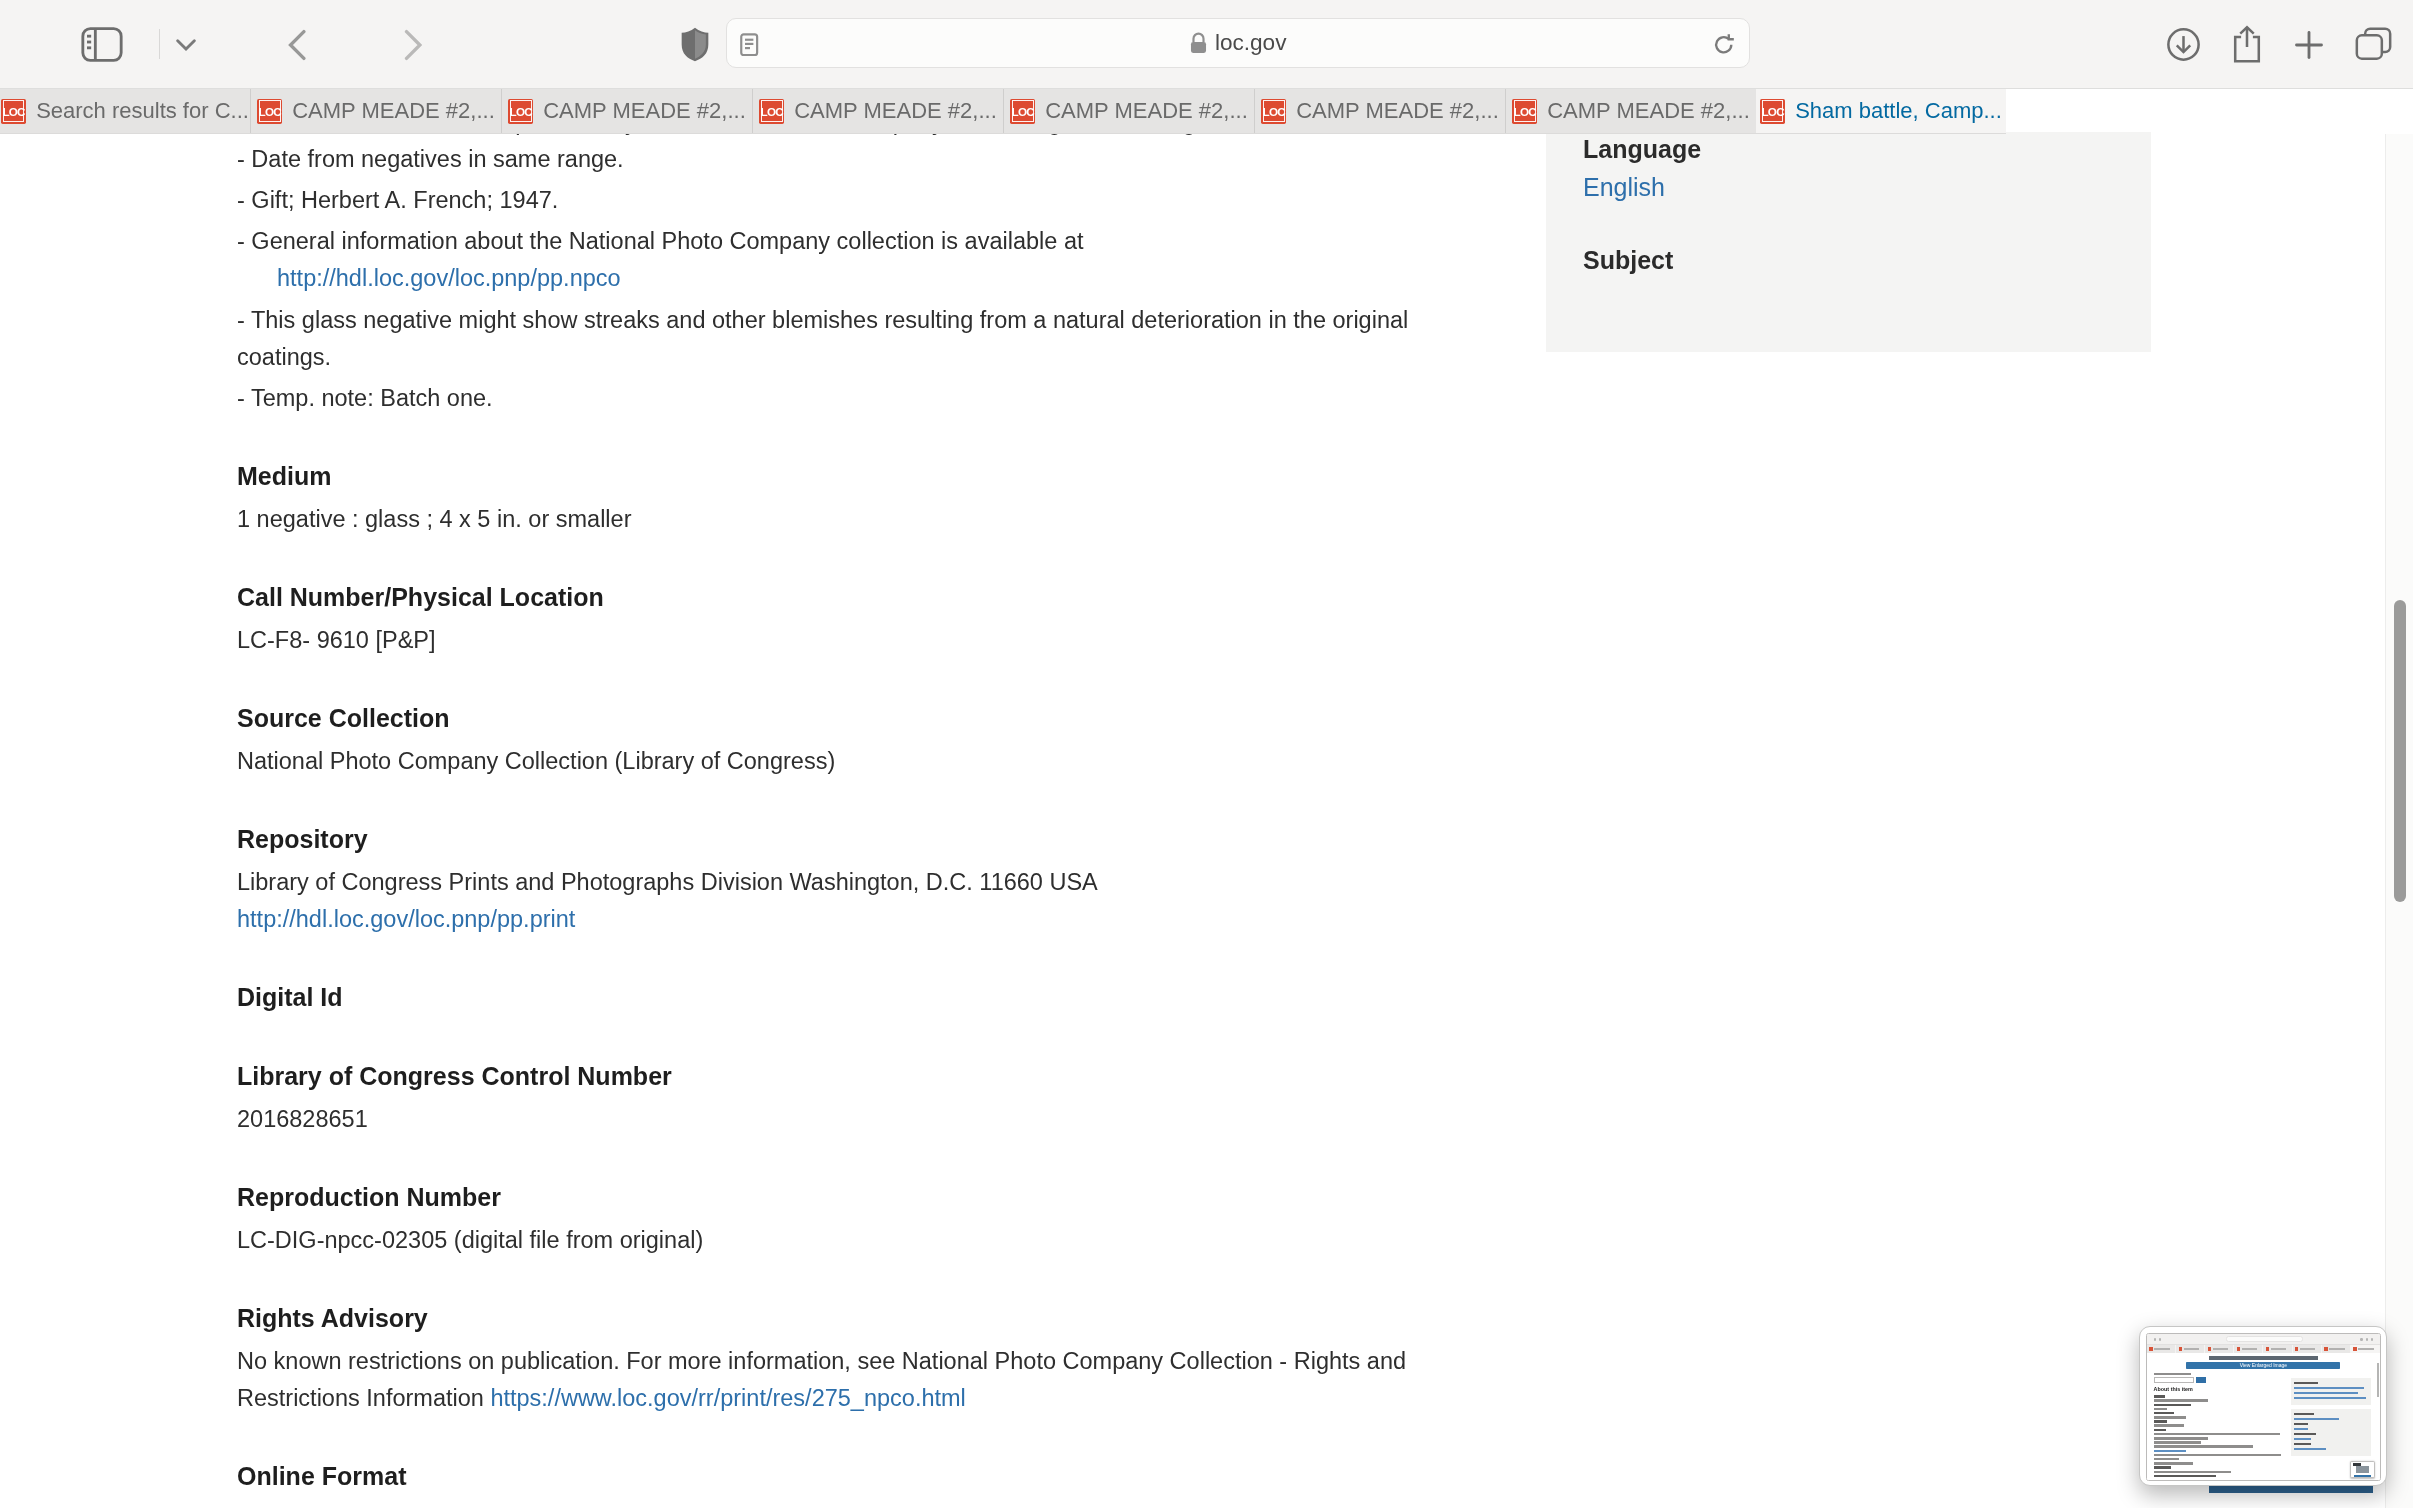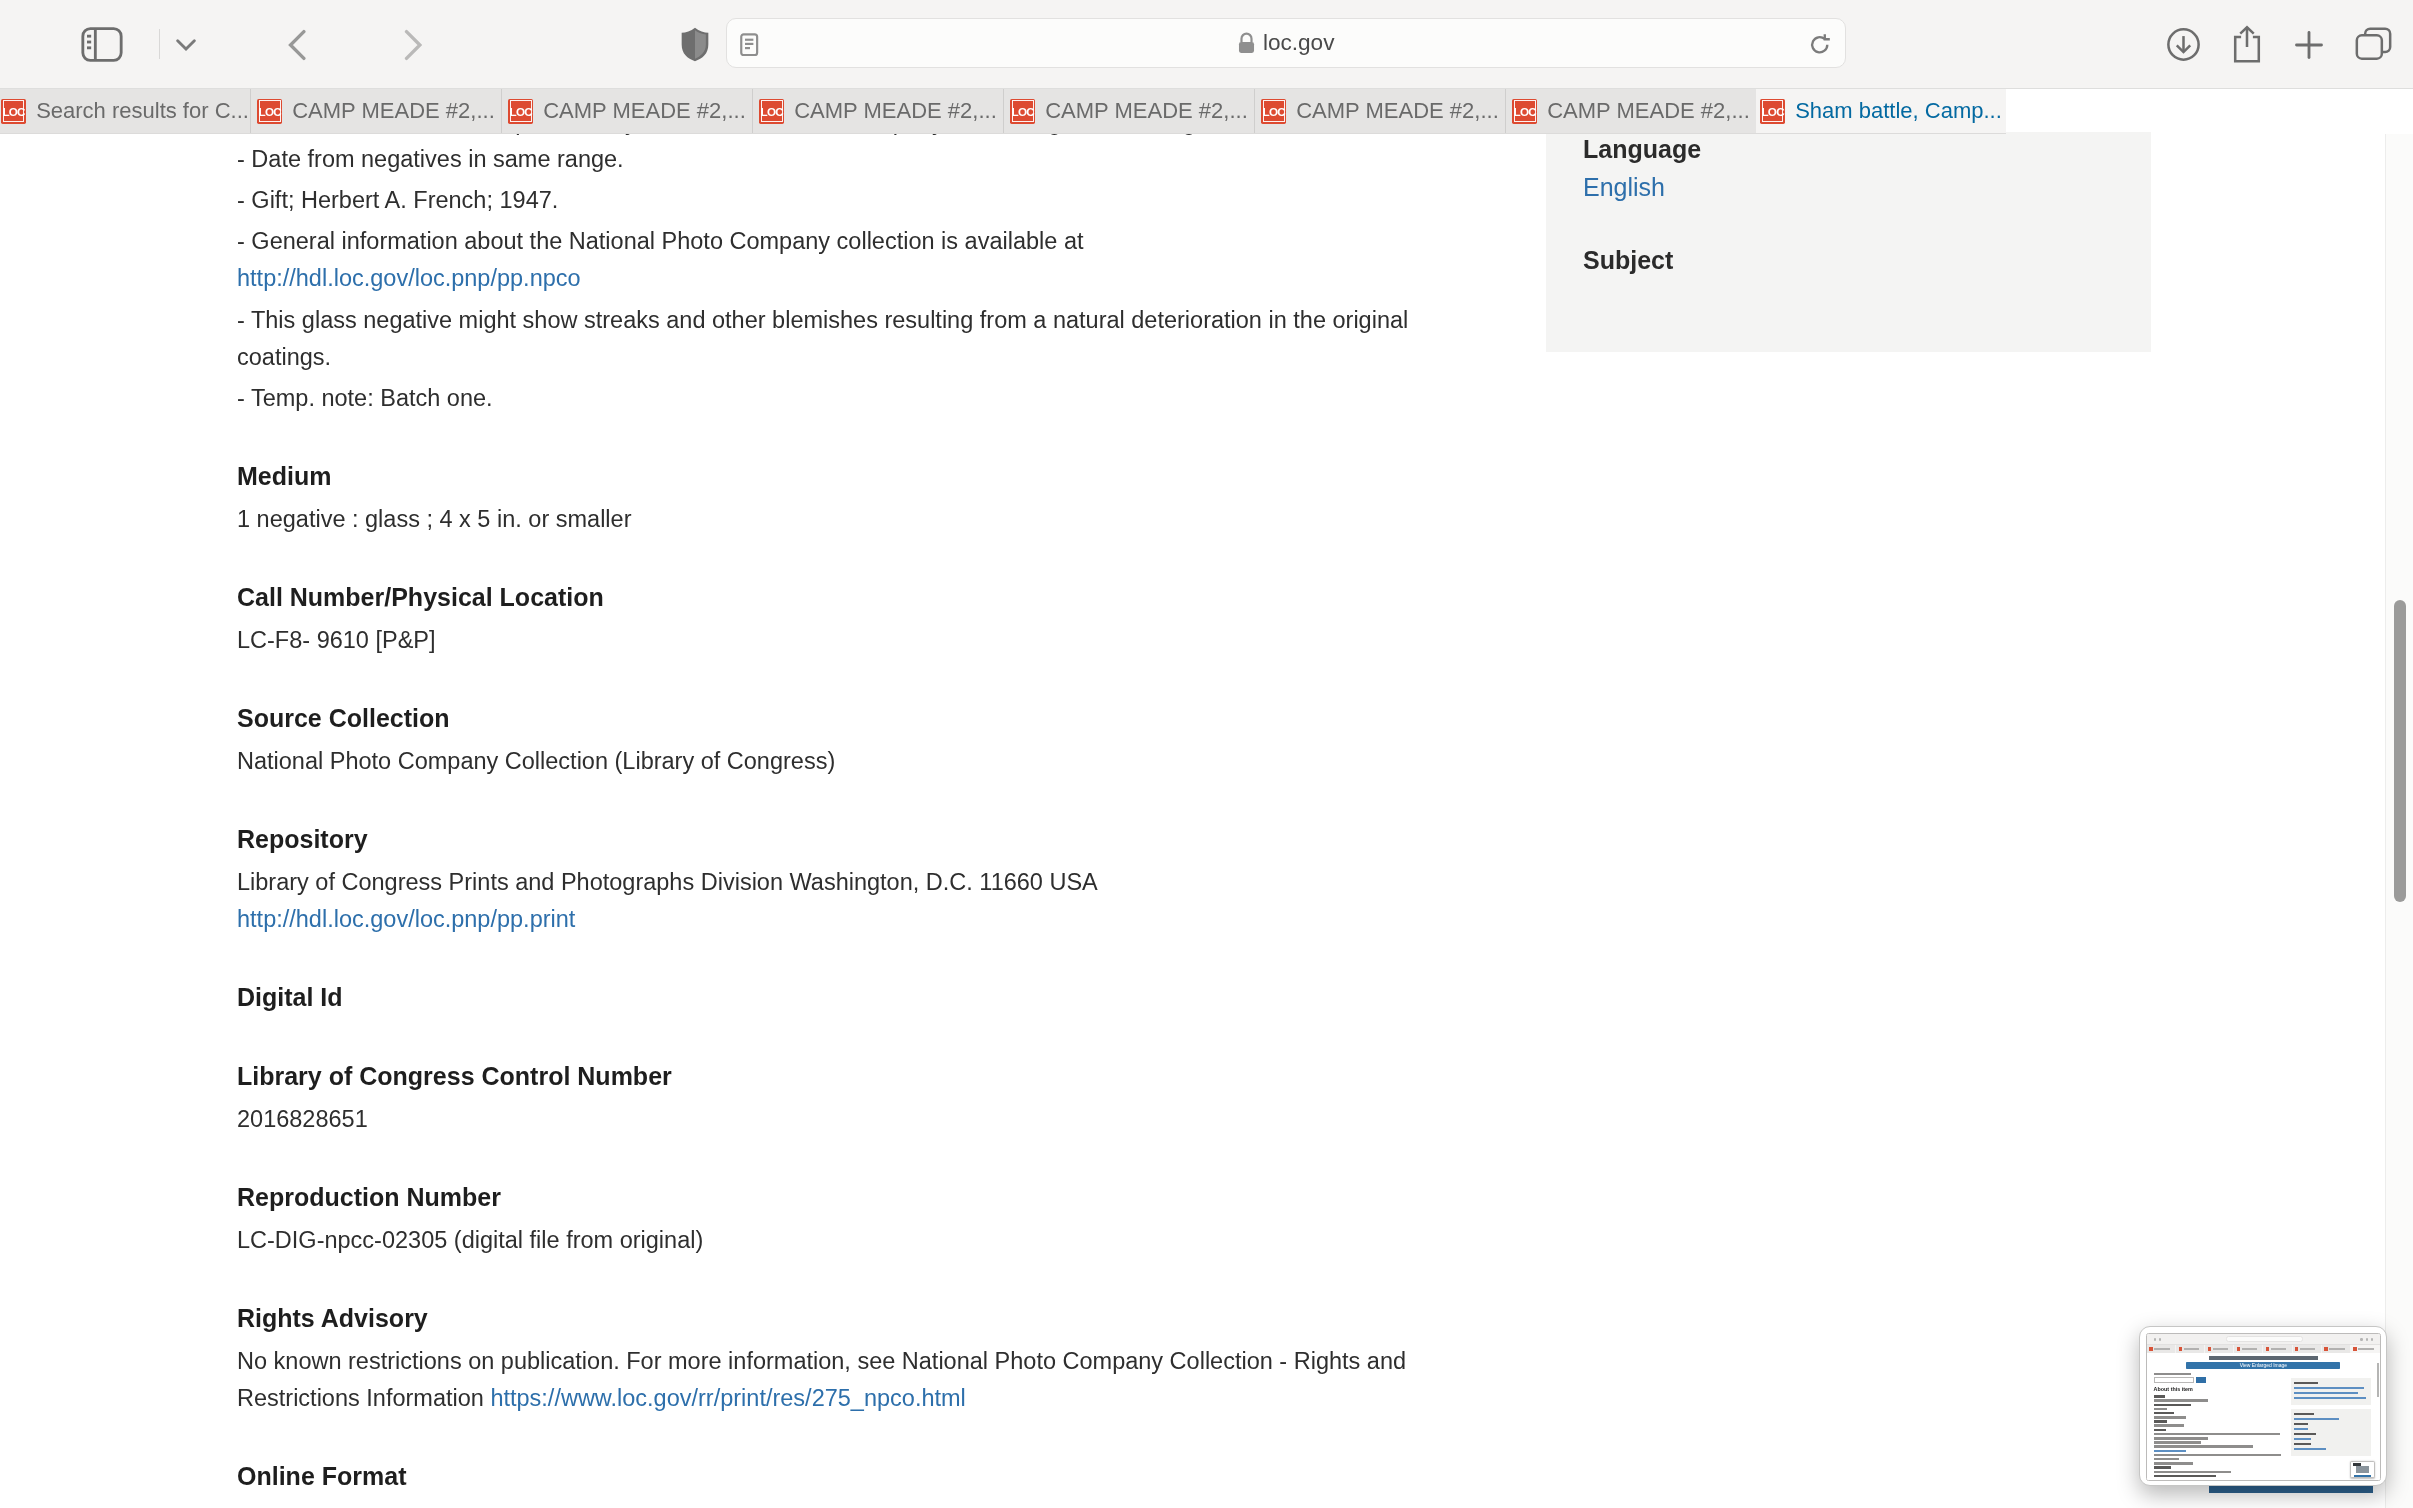--- a/index.html
+++ b/index.html
@@ -6,42 +6,42 @@
   html,body { width:2413px; height:1508px; overflow:hidden; }
   body { font-family:"Liberation Sans","DejaVu Sans",sans-serif; background:#ffffff; }
   #app { position:relative; width:2413px; height:1508px; background:#ffffff; overflow:hidden; }
 
   
   .chrome { position:absolute; left:0; top:0; width:2413px; height:134px; z-index:10; }
   .toolbar { position:relative; width:100%; height:89px; background:#f5f4f3; border-bottom:0.8px solid #dededd; }
   .tbtn { position:absolute; display:flex; align-items:center; justify-content:center; color:#6d6d6d; background:none; border:none; cursor:default; }
   .tb-sep { position:absolute; left:159px; top:28.5px; width:0.8px; height:30px; background:#d9d8d7; }
 
-  .addressbar { position:absolute; left:726px; top:18.4px; width:1120px; height:50px; background:#fcfcfb; border:0.8px solid #e2e1e0; border-radius:10px; display:flex; align-items:center; justify-content:center; }
+  .addressbar { position:absolute; left:726px; top:18.4px; width:1024px; height:50px; background:#fcfcfb; border:0.8px solid #e2e1e0; border-radius:10px; display:flex; align-items:center; justify-content:center; }
   .addr-center { display:flex; align-items:center; gap:8.4px; color:#4a4a4a; font-size:22.6px; }
   .reader-ic { position:absolute; left:13.4px; top:13.4px; }
   .reload-ic { position:absolute; right:13.4px; top:13.4px; }
 
   
   .tabstrip { position:absolute; left:0; top:89px; width:2006px; height:45px; display:flex; background:#e5e4e3; border-bottom:0.8px solid #dcdbda; }
   .tab { flex:1 1 0; height:100%; display:flex; align-items:center; justify-content:center; gap:10px; overflow:hidden; white-space:nowrap; background:#e5e4e3; border-right:0.8px solid #cfcecd; }
   .tab:nth-child(7), .tab:last-child { border-right:none; }
   .tab .tablabel { font-size:22px; color:#6a6a6a; }
   .tab.active { background:#f5f4f3; }
   .tab.active .tablabel { color:#0369a1; }
   .favicon { width:25px; height:25px; flex:0 0 25px; background:#dd4a31; border-radius:1.7px; position:relative; display:flex; align-items:center; justify-content:center; }
   .favicon::before { content:""; position:absolute; inset:1.7px; border:1.7px solid rgba(255,255,255,.92); }
   .favicon span { position:relative; color:#ffffff; font-weight:bold; font-size:11.7px; letter-spacing:-0.8px; }
 
   
   .main-col { position:absolute; left:237px; top:134px; width:1257px; z-index:1; color:#2e2e2e; font-size:23.5px; }
   .clipped-note { margin-top:-30px; line-height:37px; }
   .note-item { line-height:37px; margin-bottom:4.2px; }
   a.lnk { color:#2d6fab; text-decoration:none; }
-  a.block-lnk { display:block; }
+  a.block-lnk { display:block;margin-left:40px; }
   .sec { margin-top:40px; }
   .sec h3 { font-size:25px; line-height:39px; font-weight:bold; color:#1e1e1e; margin-bottom:5px; }
   .sec p { line-height:37px; }
 
   
   .side-panel { position:absolute; left:1546px; top:132px; width:605px; height:220px; background:#f4f4f3; z-index:2; padding:0 0 0 37px; }
   .side-panel h4 { font-size:25px; line-height:35px; font-weight:bold; color:#2b2b2b; }
   .side-panel .pl { display:block; font-size:25px; line-height:37px; margin-top:1.7px; }
   .side-gap { height:37px; }
 

